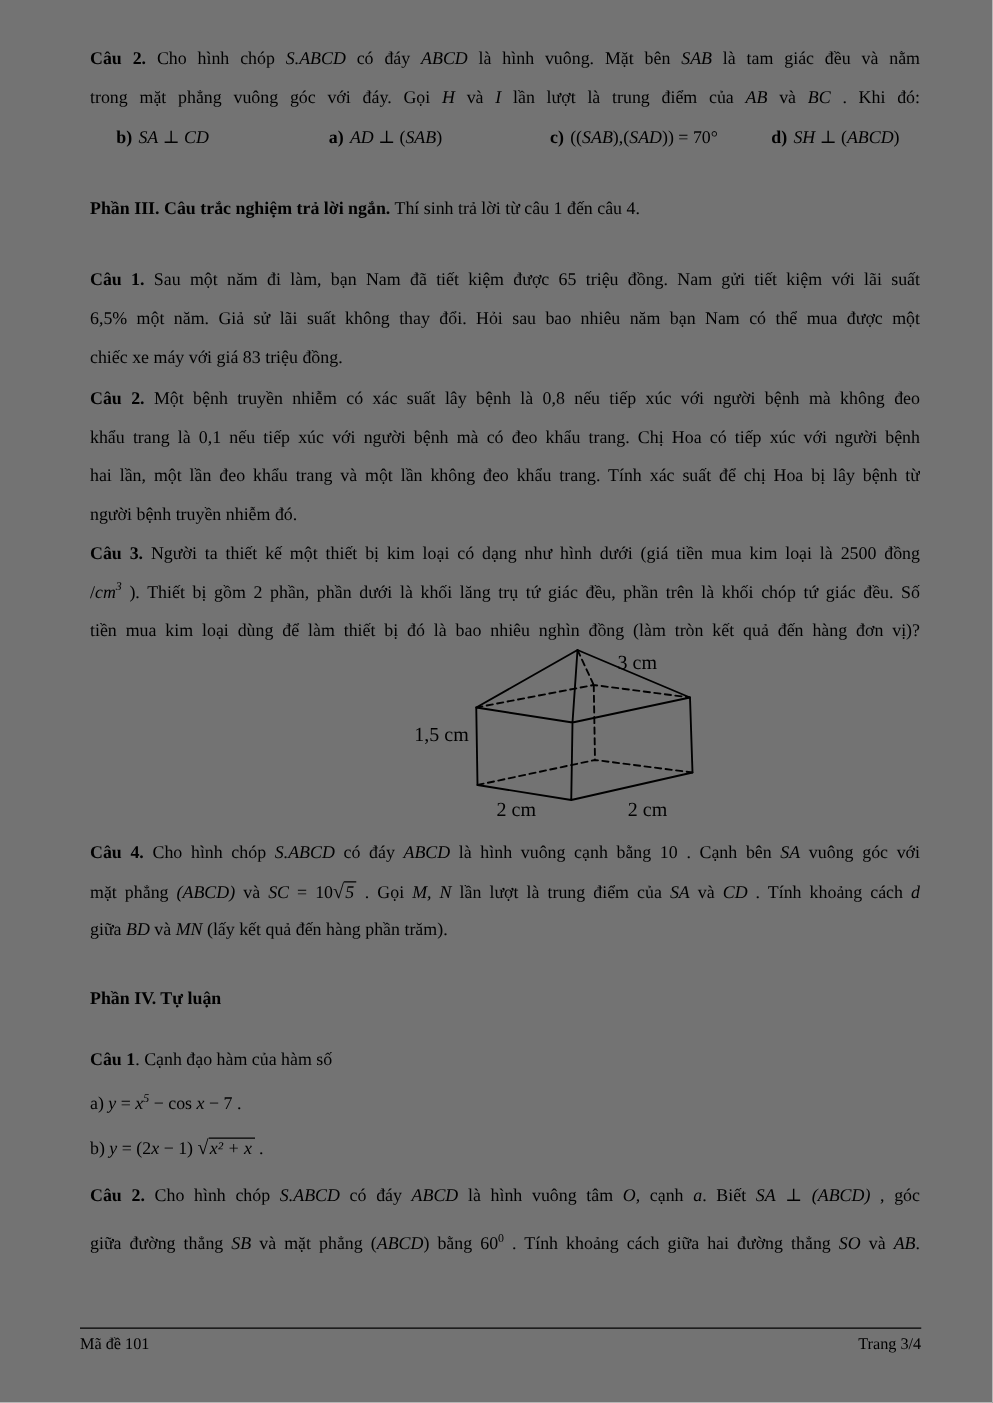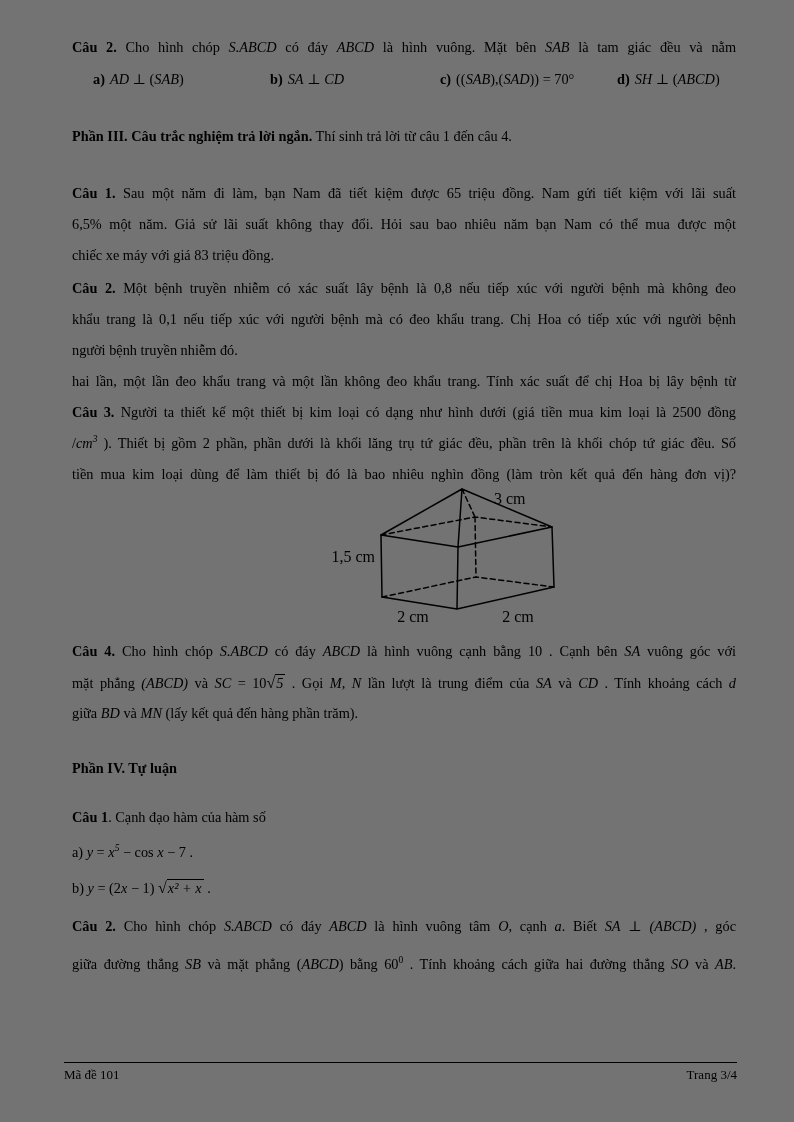--- a/index.html
+++ b/index.html
@@ -51,41 +51,42 @@
   }
 </style>
 </head>
 <body>
 
 <div class="page">
   <div class="content">
 
     <div>
       <div class="tl just"><span class="s-b">Câu 2.</span><span class="s-n"> Cho hình chóp </span><span class="s-i">S.ABCD</span><span class="s-n"> có đáy </span><span class="s-i">ABCD</span><span class="s-n"> là hình vuông. Mặt bên </span><span class="s-i">SAB</span><span class="s-n"> là tam giác đều và nằm</span></div>
+      <div class="tl just"><span class="s-n">trong mặt phẳng vuông góc với đáy. Gọi </span><span class="s-i">H</span><span class="s-n"> và </span><span class="s-i">I</span><span class="s-n"> lần lượt là trung điểm của </span><span class="s-i">AB</span><span class="s-n"> và </span><span class="s-i">BC</span><span class="s-n"> . Khi đó:</span></div>
       <div class="options-row">
+        <span class="opt opt-b"><span class="opt-label">b)</span><span class="opt-formula"><span class="s-i">SA</span><span class="s-n"> ⊥ </span><span class="s-i">CD</span></span></span>
         <span class="opt opt-a"><span class="opt-label">a)</span><span class="opt-formula"><span class="s-i">AD</span><span class="s-n"> ⊥ (</span><span class="s-i">SAB</span><span class="s-n">)</span></span></span>
-        <span class="opt opt-b"><span class="opt-label">b)</span><span class="opt-formula"><span class="s-i">SA</span><span class="s-n"> ⊥ </span><span class="s-i">CD</span></span></span>
         <span class="opt opt-c"><span class="opt-label">c)</span><span class="opt-formula"><span class="s-n">((</span><span class="s-i">SAB</span><span class="s-n">),(</span><span class="s-i">SAD</span><span class="s-n">)) = 70°</span></span></span>
         <span class="opt opt-d"><span class="opt-label">d)</span><span class="opt-formula"><span class="s-i">SH</span><span class="s-n"> ⊥ (</span><span class="s-i">ABCD</span><span class="s-n">)</span></span></span>
       </div>
     </div>
 
     <div class="tl mt-header3"><span class="s-b">Phần III. Câu trắc nghiệm trả lời ngắn.</span><span class="s-n"> Thí sinh trả lời từ câu 1 đến câu 4.</span></div>
 
     <div class="mt-q1">
       <div class="tl just"><span class="s-b">Câu 1.</span><span class="s-n"> Sau một năm đi làm, bạn Nam đã tiết kiệm được 65 triệu đồng. Nam gửi tiết kiệm với lãi suất</span></div>
       <div class="tl just"><span class="s-n">6,5% một năm. Giả sử lãi suất không thay đổi. Hỏi sau bao nhiêu năm bạn Nam có thể mua được một</span></div>
       <div class="tl"><span class="s-n">chiếc xe máy với giá 83 triệu đồng.</span></div>
     </div>
 
     <div class="mt-q2">
       <div class="tl just"><span class="s-b">Câu 2.</span><span class="s-n"> Một bệnh truyền nhiễm có xác suất lây bệnh là 0,8 nếu tiếp xúc với người bệnh mà không đeo</span></div>
       <div class="tl just"><span class="s-n">khẩu trang là 0,1 nếu tiếp xúc với người bệnh mà có đeo khẩu trang. Chị Hoa có tiếp xúc với người bệnh</span></div>
+      <div class="tl just"><span class="s-n">hai lần, một lần đeo khẩu trang và một lần không đeo khẩu trang. Tính xác suất để chị Hoa bị lây bệnh từ</span></div>
       <div class="tl"><span class="s-n">người bệnh truyền nhiễm đó.</span></div>
-      <div class="tl just"><span class="s-n">hai lần, một lần đeo khẩu trang và một lần không đeo khẩu trang. Tính xác suất để chị Hoa bị lây bệnh từ</span></div>
     </div>
 
     <div class="mt-q3">
       <div class="tl just"><span class="s-b">Câu 3.</span><span class="s-n"> Người ta thiết kế một thiết bị kim loại có dạng như hình dưới (giá tiền mua kim loại là 2500 đồng</span></div>
       <div class="tl just"><span class="s-n">/</span><span class="s-i">cm</span><span class="s-isup">3</span><span class="s-n"> ). Thiết bị gồm 2 phần, phần dưới là khối lăng trụ tứ giác đều, phần trên là khối chóp tứ giác đều. Số</span></div>
       <div class="tl just"><span class="s-n">tiền mua kim loại dùng để làm thiết bị đó là bao nhiêu nghìn đồng (làm tròn kết quả đến hàng đơn vị)?</span></div>
     </div>
 
     <div class="figure-wrap">
       <svg class="figure-svg" width="300" height="160" viewBox="0 0 300 160" xmlns="http://www.w3.org/2000/svg">

